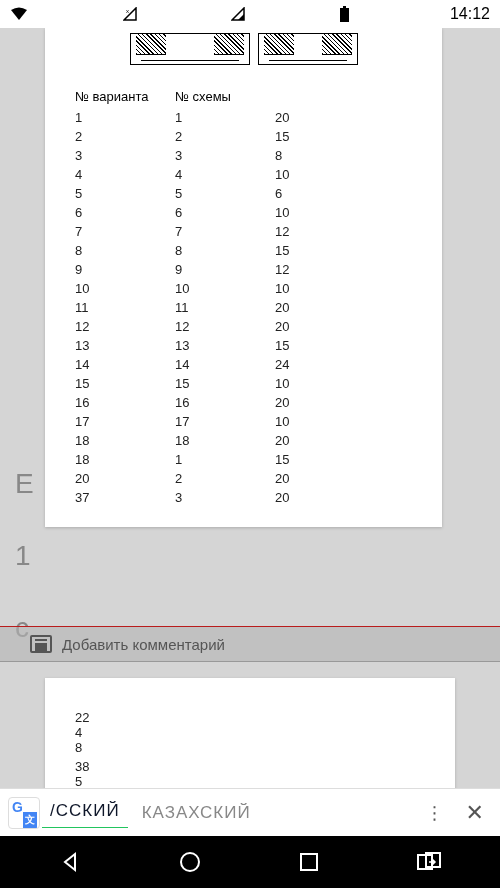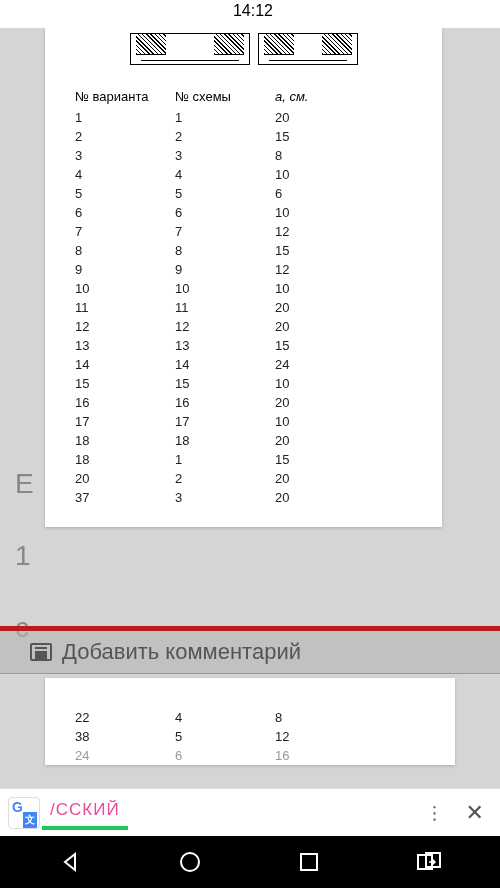--- a/index.html
+++ b/index.html
@@ -10,27 +10,26 @@
       background: #000;
       overflow: hidden;
       position: relative;
     }
     
     
     .status-bar {
       height: 28px;
       background: #fff;
       display: flex;
-      justify-content: flex-end;
+      justify-content: space-between;
       align-items: center;
       padding: 8px 10px;
       gap: 4px;
       font-size: 14px;
       font-weight: 500;
-      flex-direction: column;
     }
     .status-bar .icon-wrap { display: flex; align-items: center; }
     .status-bar svg { display: block; }
     .time { margin-left: 6px; font-size: 16px; }
     
     
     .content-area {
       height: 760px;
       background: #eee;
       position: relative;
@@ -120,27 +119,27 @@
     .col2 { width: 100px; }
     .col3 { flex: 1; }
     .table-header .col3 { font-style: italic; }
     
     
     .add-comment {
       position: absolute;
       left: 0; right: 0;
       top: 598px;
       background: rgba(180,180,180,0.6);
-      border-top: 5px solid #b91c1c;
+      border-top: 1px solid #b91c1c;
       border-bottom: 1px solid #999;
       padding: 8px 30px;
       display: flex;
       align-items: center;
       gap: 10px;
-      font-size: 22px;
+      font-size: 15px;
       color: #555;
     }
     .comment-icon {
       width: 22px; height: 18px;
       border: 2px solid #555;
       border-radius: 2px;
       position: relative;
     }
     .comment-icon::before {
       content: '';
@@ -153,21 +152,21 @@
     
     
     .document2 {
       position: absolute;
       left: 45px; right: 45px;
       top: 650px;
       background: #fff;
       padding: 30px 30px 0;
       box-shadow: 0 1px 3px rgba(0,0,0,0.2);
     }
-    .document2 .table-row { padding: 2px 0; }
+    .document2 .table-row { padding: 2px 0; flex-direction: column; }
     .faint-row { color: #999; }
     
     
     .translate-bar {
       height: 48px;
       background: #fff;
       display: flex;
       align-items: center;
       padding: 0 8px;
       gap: 6px;
@@ -203,22 +202,22 @@
       font-size: 10px;
       padding: 1px 2px;
     }
     .lang {
       font-size: 17px;
       color: #888;
       padding: 4px 8px;
       letter-spacing: 1px;
     }
     .lang.active {
-      color: #ec4899;
-      border-bottom: 4px solid #22c55e;
+      color: #0f172a;
+      border-bottom: 1px solid #22c55e;
       padding-bottom: 6px;
     }
     .lang-russian { margin-left: -4px; }
     .spacer { flex: 1; }
     .more-dots {
       font-size: 18px;
       color: #555;
       padding: 0 8px;
       line-height: 1;
     }
@@ -286,21 +285,20 @@
         </div>
       <div class="diagram diagram-right">
           <div class="dim-line"></div>
         </div>
     </div>
 
     <div class="data-table">
       <div class="table-header">
         <div class="col1">№ варианта</div>
         <div class="col2">№ схемы</div>
-        <div class="col3">a, см.</div>
       </div>
       <div id="tbody1">
           <div class="table-row">
             <div class="col1">1</div>
             <div class="col2">1</div>
             <div class="col3">20</div>
           </div>
           <div class="table-row">
             <div class="col1">2</div>
             <div class="col2">2</div>
@@ -427,20 +425,21 @@
           <div class="col2">6</div>
           <div class="col3">16</div>
         </div>
       </div>
   </div>
 </div>
 
 <div class="translate-bar">
   <div class="gt-logo"></div>
   <div class="lang active lang-russian">/ССКИЙ</div>
+  <div class="lang">КАЗАХСКИЙ</div>
   <div class="spacer"></div>
   <div class="more-dots">⋮</div>
   <div class="close-x">✕</div>
 </div>
 
 <div class="nav-bar">
   <span>
     <svg width="22" height="22" viewBox="0 0 22 22">
         <path d="M16 3 L6 11 L16 19 Z" fill="none" stroke="#fff" stroke-width="2"></path>
       </svg>

